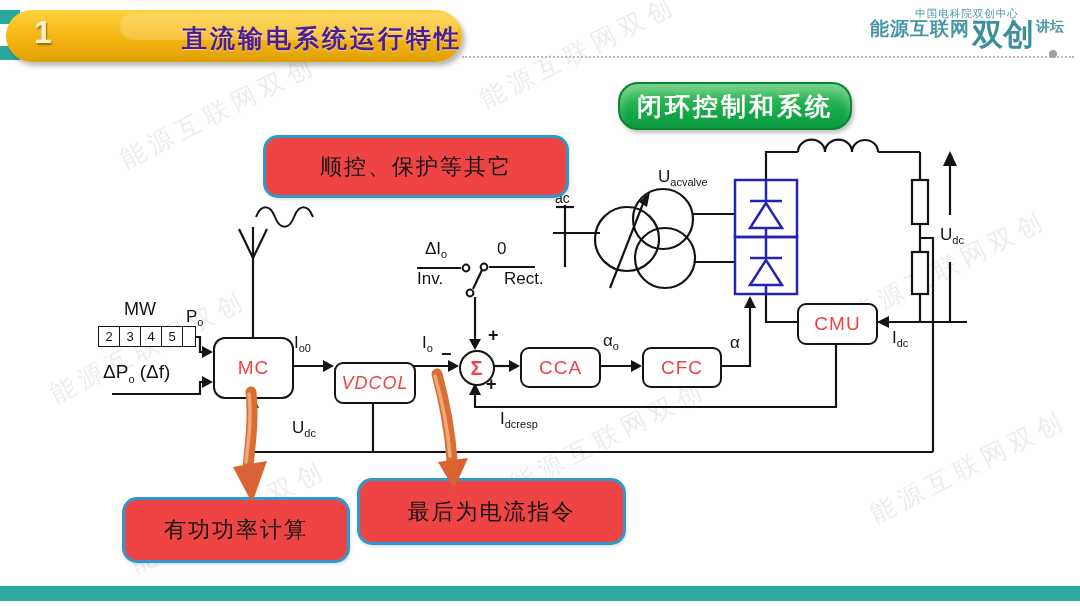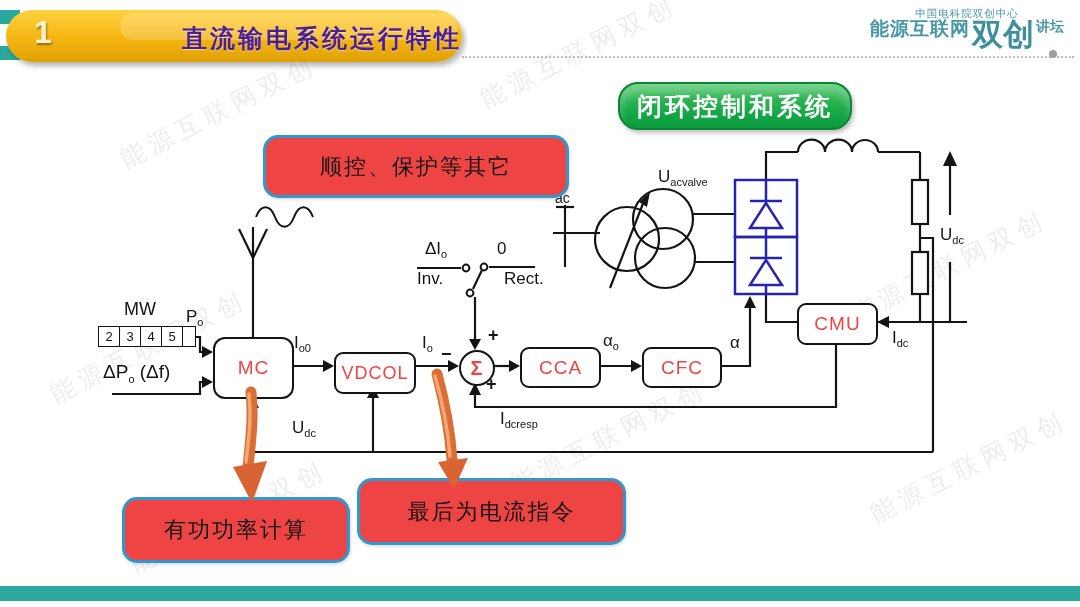--- a/index.html
+++ b/index.html
@@ -180,21 +180,21 @@
       <polygon points="877,322 889,316 889,328"></polygon>
       <polygon points="475,383 469,395 481,395"></polygon>
       <polygon points="475,350 469,339 481,339"></polygon>
       <polygon points="253,396 247,408 259,408"></polygon>
       <polygon points="373,386 367,398 379,398"></polygon>
       <polygon points="950,151 943,166 957,166"></polygon>
     </g>
   </svg>
 
   <div class="block" style="left:213px;top:337px;width:77px;height:58px;border-radius:12px;">MC</div>
-  <div class="block" style="left:334px;top:352px;width:78px;height:38px;border-radius:9px;font-size:18px;">VDCOL</div>
+  <div class="block" style="left:334px;top:362px;width:78px;height:38px;border-radius:9px;font-size:18px;font-style:italic;">VDCOL</div>
   <div class="block sum" style="left:459px;top:350px;width:32px;height:32px;">Σ</div>
   <div class="block" style="left:520px;top:347px;width:77px;height:37px;border-radius:9px;">CCA</div>
   <div class="block" style="left:642px;top:347px;width:76px;height:37px;border-radius:9px;">CFC</div>
   <div class="block" style="left:797px;top:303px;width:77px;height:38px;border-radius:9px;">CMU</div>
 
   <div class="lbl" style="left:124px;top:299px;font-size:18px;">MW</div>
   <div class="reg">
     <div class="cell">2</div>
     <div class="cell">3</div>
     <div class="cell">4</div>

